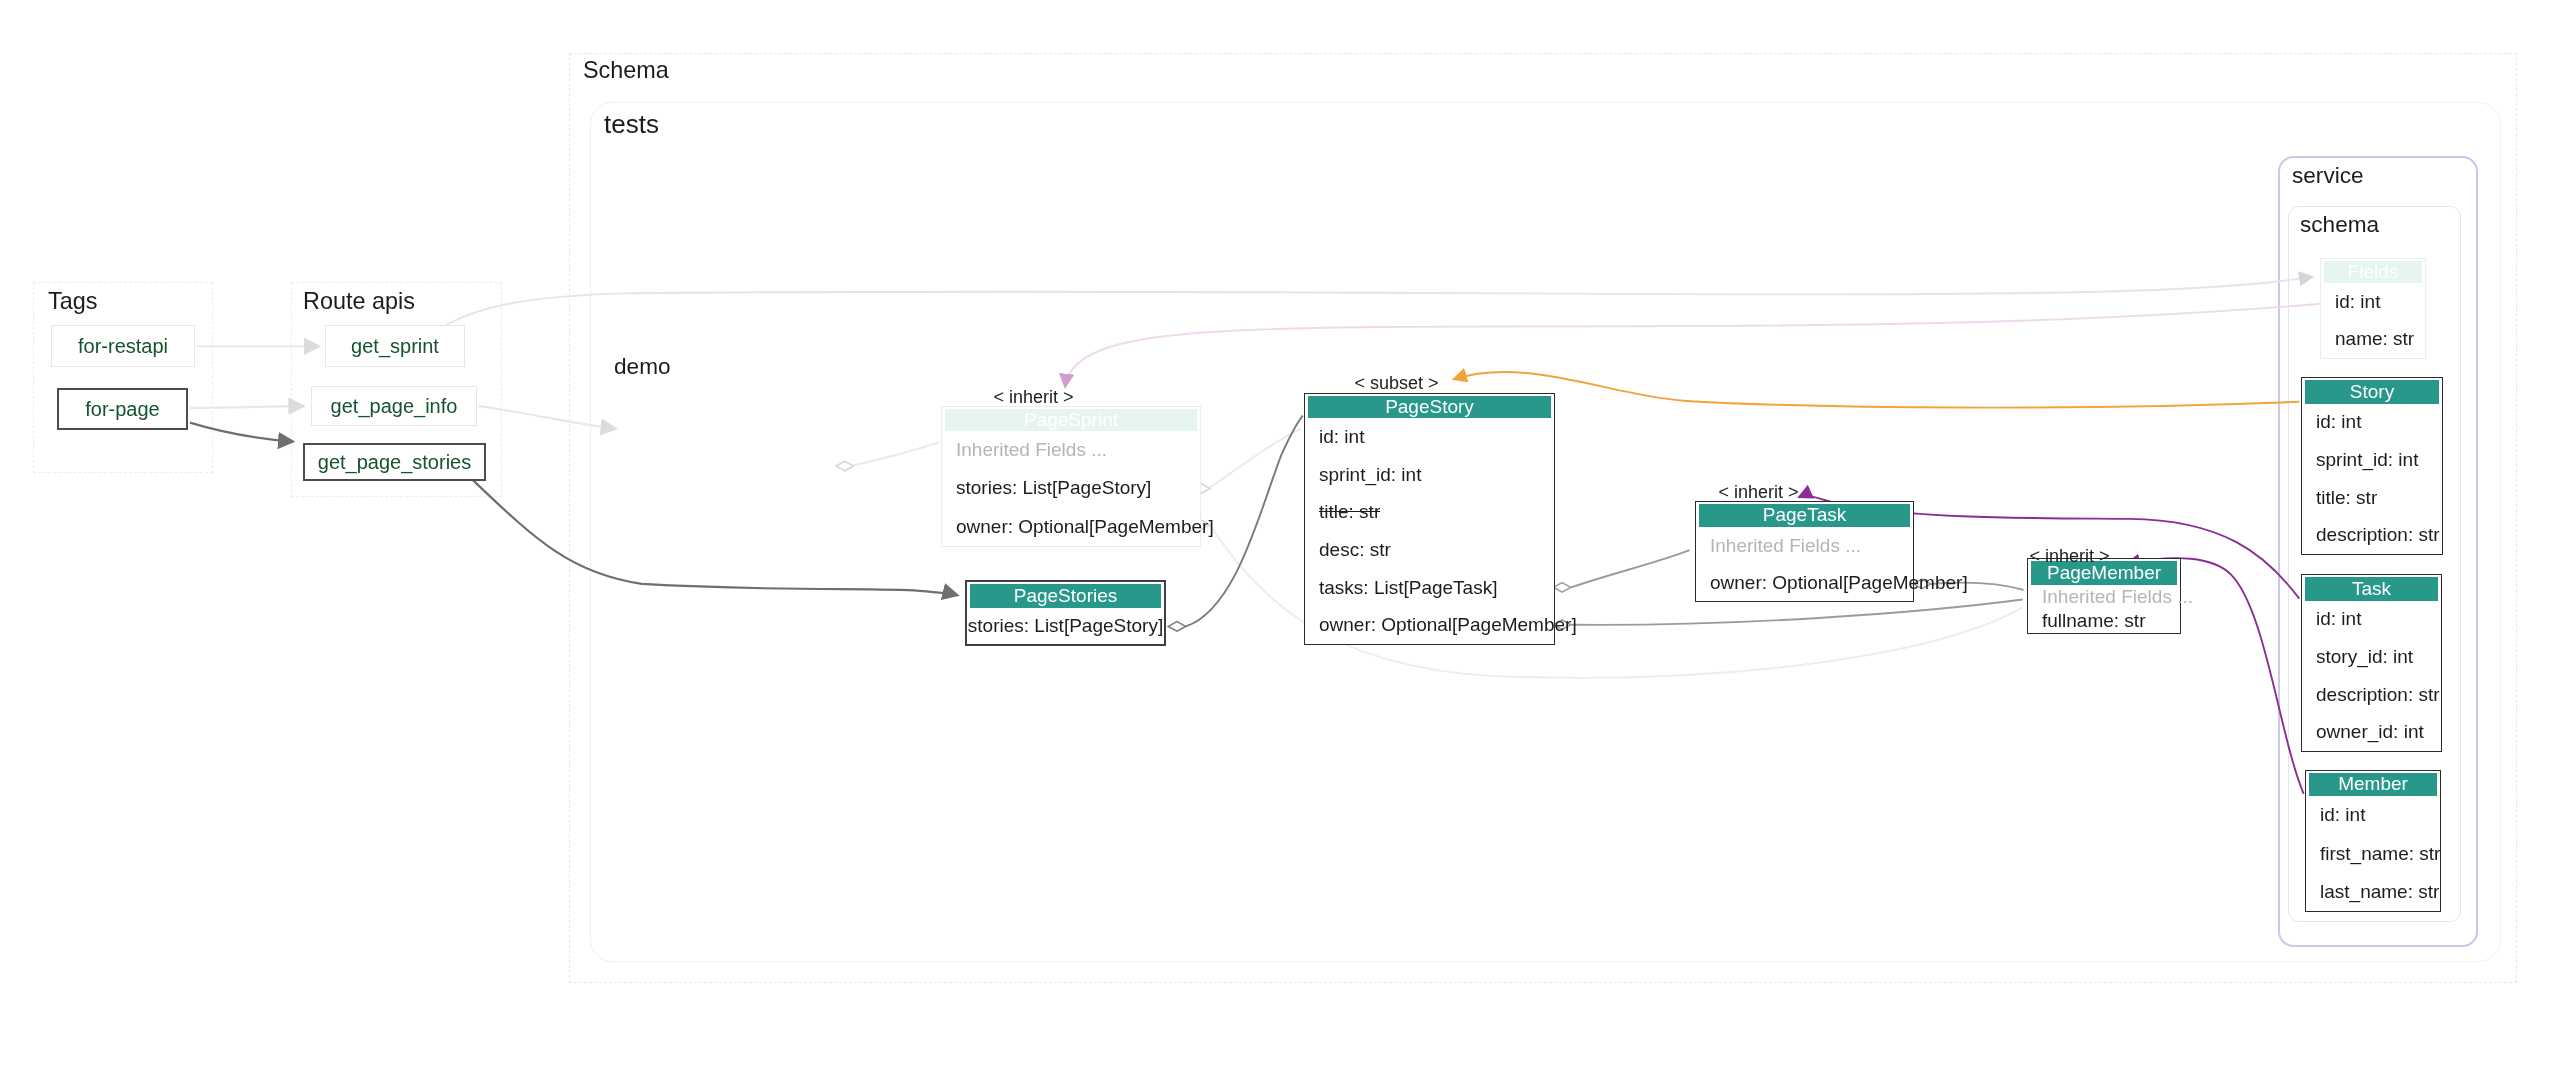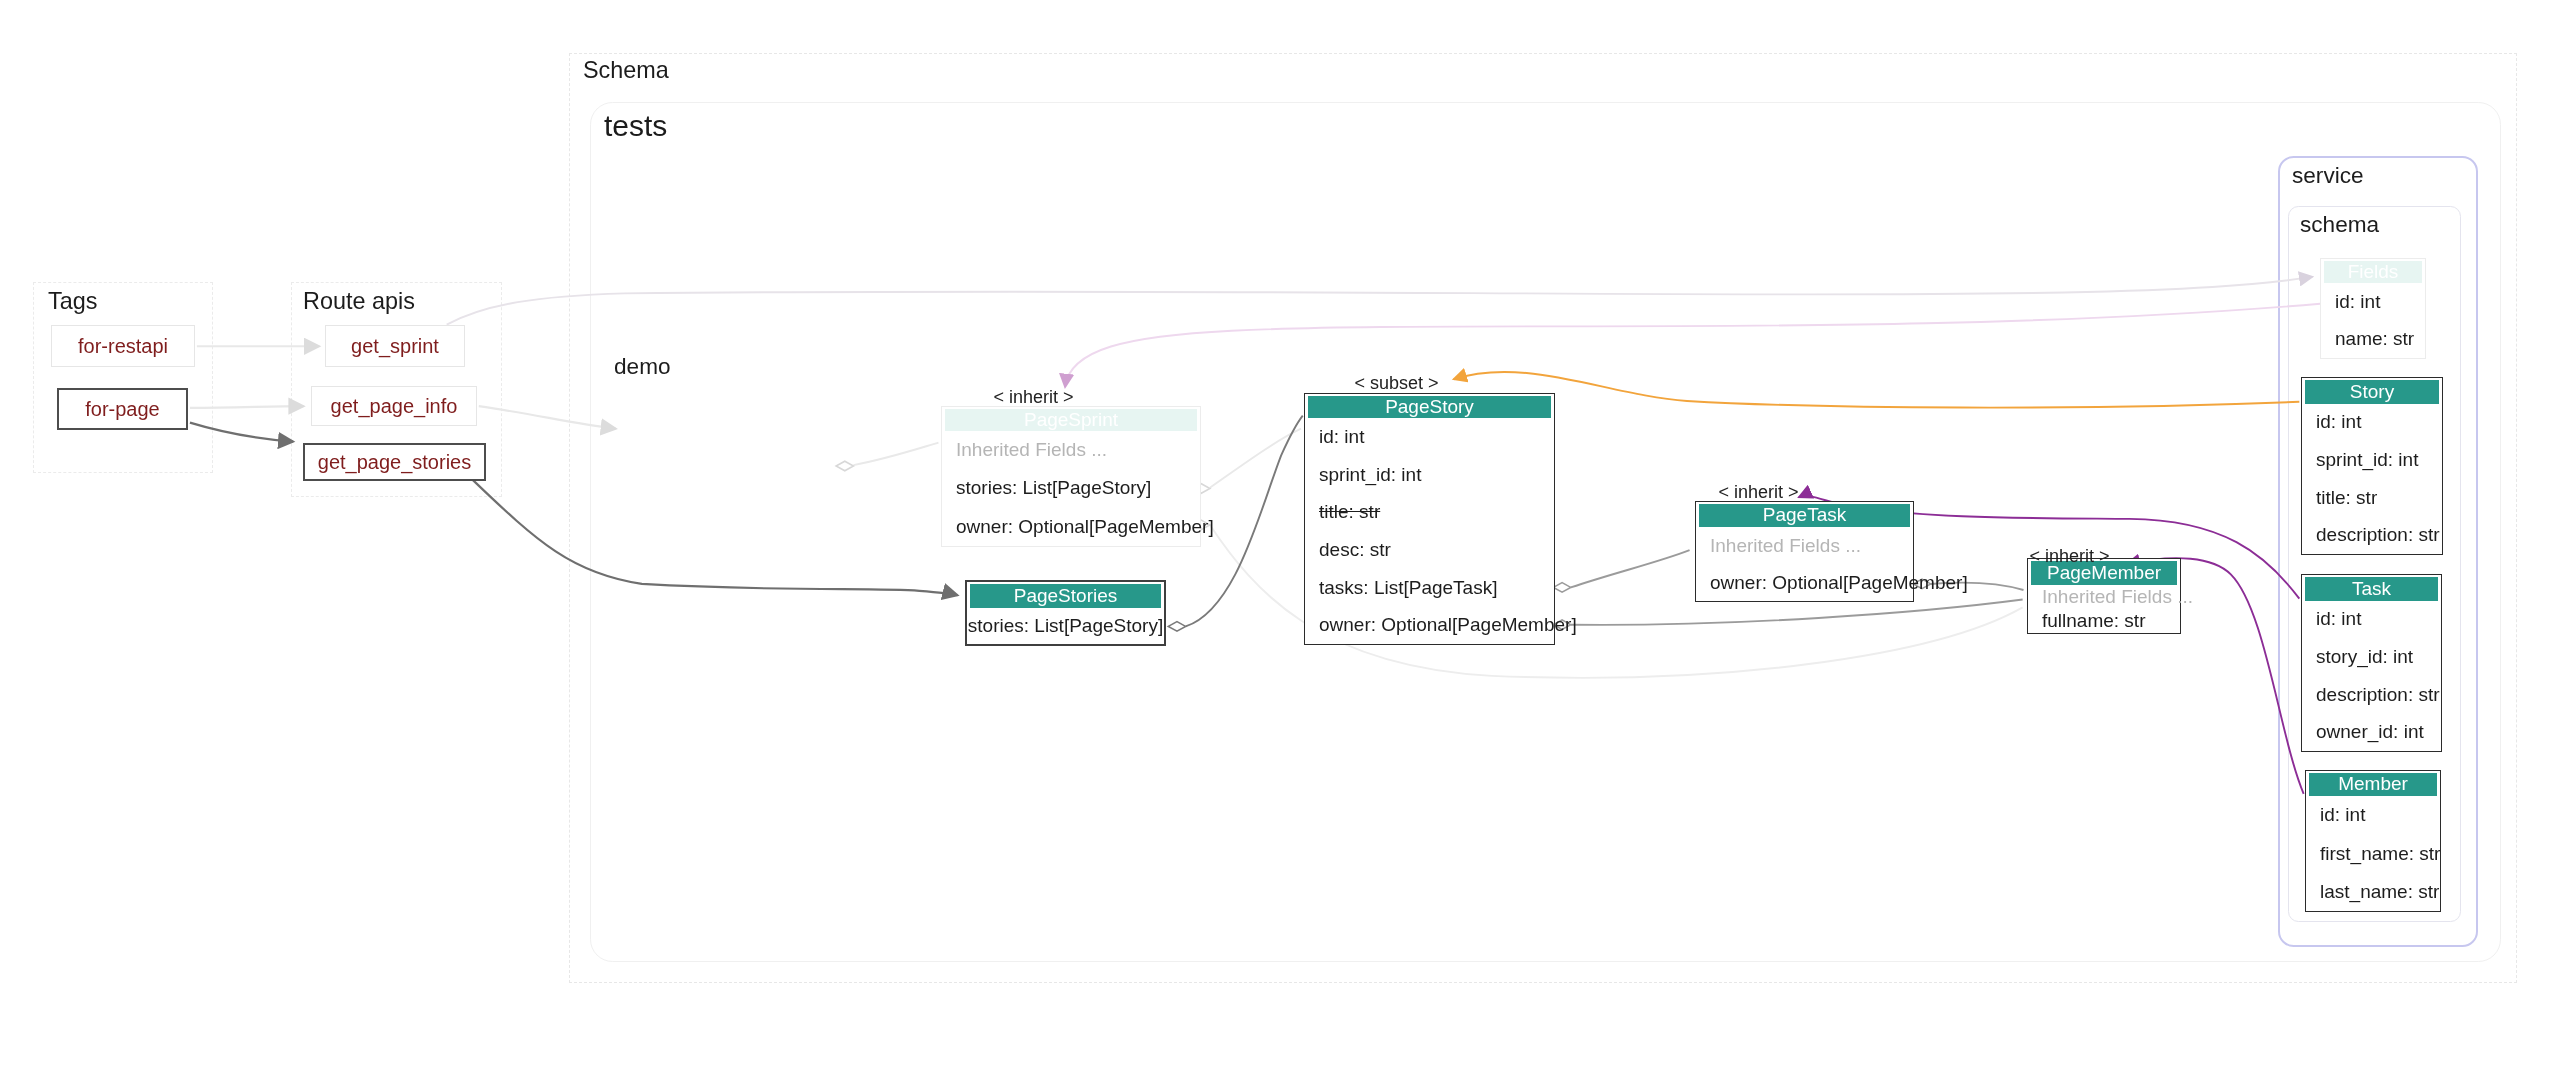--- a/index.html
+++ b/index.html
@@ -10,21 +10,21 @@
   .cluster{position:absolute;box-sizing:border-box;background:transparent;}
   .cluster-label{position:absolute;color:#1c1c1c;white-space:nowrap;}
 
   .dashed{border:1.7px dashed #e7e7e7;}
   .rounded{border:1.7px solid #f0f0f0;border-radius:22.6px;}
   .service-box{border:2.6px solid var(--service-border,#c7c7ef);border-radius:15.6px;}
   .schema-inner-box{border:1.7px solid #e4e4ee;border-radius:10.4px;}
 
   
   .node{position:absolute;box-sizing:border-box;display:flex;align-items:center;justify-content:center;
-        background:#fff;border:1.7px solid #e6e6e6;font-size:20px;color:#7f1d1d;white-space:nowrap;}
+        background:#fff;border:1.7px solid #e6e6e6;font-size:20px;color:#14532d;white-space:nowrap;}
   .node.hl{border:2.2px solid #4d4d4d;}
 
   
   .entity{position:absolute;box-sizing:border-box;background:#fff;border:1.7px solid #2b2b2b;
           display:flex;flex-direction:column;}
   .entity.hl{border-width:2.2px;border-color:#3f3f3f;justify-content:center;}
   .entity.faded{border:1.7px solid #ececec;}
   .entity-header{margin:1.7px 2.6px 0 2.6px;height:var(--hh,22.6px);flex:0 0 var(--hh,22.6px);
           background:var(--teal,#27988a);color:#ffffff;display:flex;align-items:center;justify-content:center;
           font-size:19px;}
@@ -45,21 +45,21 @@
 </head>
 <body>
 
 <div id="canvas">
 
   <div class="layer0">
     <div class="cluster dashed" style="left:569px;top:53px;width:1948px;height:930px;"></div>
     <div class="cluster-label" style="left:583px;top:57px;font-size:23.4px;">Schema</div>
 
     <div class="cluster rounded" style="left:590px;top:102px;width:1911px;height:860px;"></div>
-    <div class="cluster-label" style="left:604px;top:109px;font-size:30px;">tests</div>
+    <div class="cluster-label" style="left:604px;top:109px;font-size:26px;">tests</div>
 
     <div class="cluster-label" style="left:614px;top:354px;font-size:22.6px;text-align:right;">demo</div>
 
     <div class="cluster service-box" style="left:2278px;top:156px;width:200px;height:791px;"></div>
     <div class="cluster-label" style="left:2292px;top:163px;font-size:22.6px;">service</div>
 
     <div class="cluster schema-inner-box" style="left:2288px;top:206px;width:173px;height:716px;"></div>
     <div class="cluster-label" style="left:2300px;top:212px;font-size:22.6px;">schema</div>
 
     <div class="cluster dashed" style="left:33px;top:282px;width:180px;height:191px;border-color:#ebebeb;"></div>

